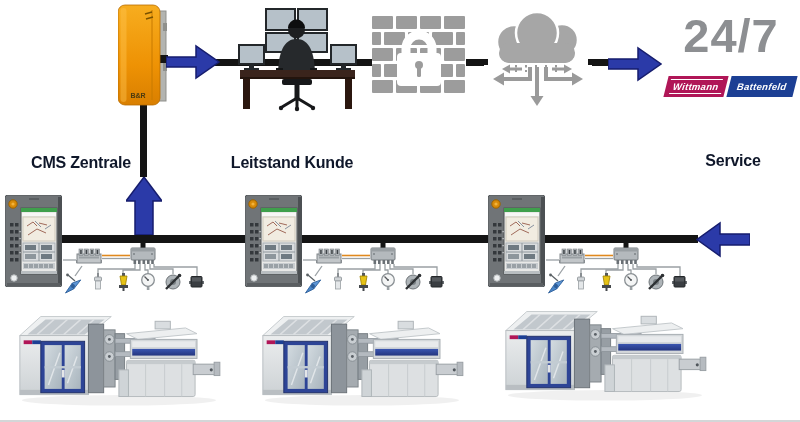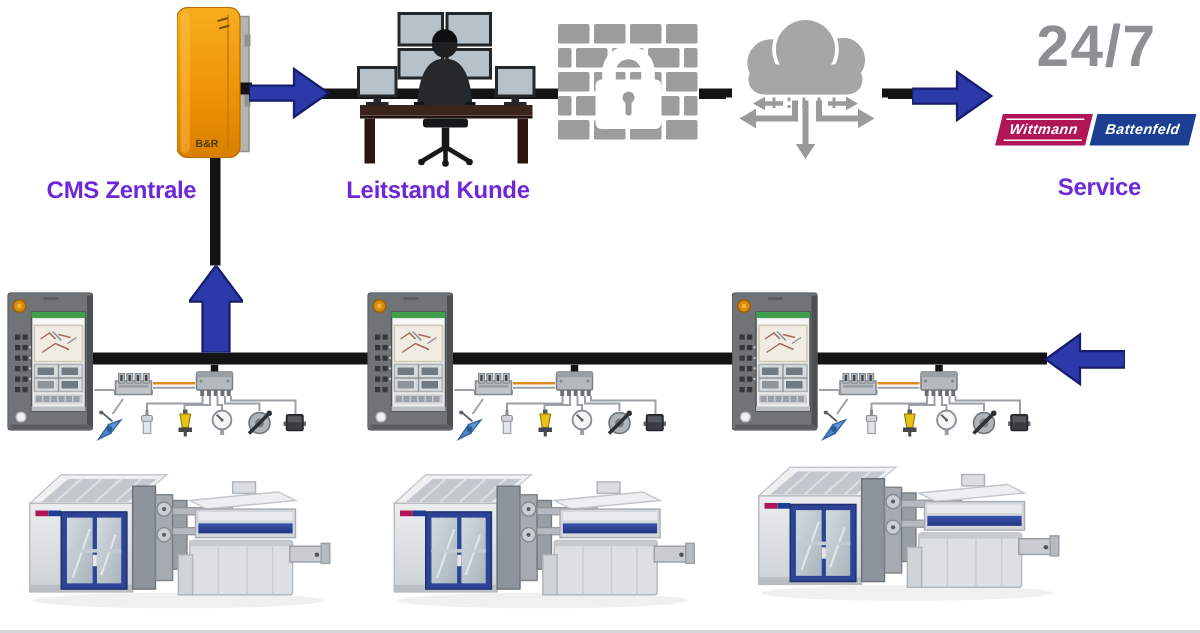--- a/index.html
+++ b/index.html
@@ -5,24 +5,24 @@
   html,body{margin:0;padding:0;background:#ffffff;}
   #stage{
     position:relative;width:800px;height:422px;background:#ffffff;overflow:hidden;
     font-family:"Liberation Sans",sans-serif;color:#1b1b1b;
     border-bottom:2px solid #d4d6d8;box-sizing:border-box;
   }
   .abs{position:absolute;}
   .blackline{background:#141414;position:absolute;}
   .label{
     position:absolute;font-size:16px;font-weight:700;letter-spacing:-0.2px;
-    transform:translateX(-50%);white-space:nowrap;color:#6d28d9;
+    transform:translateX(-50%);white-space:nowrap;color:#0f172a;margin-top:35px;
   }
   .avail{
-    position:absolute;font-size:39px;font-weight:700;letter-spacing:1px;
+    position:absolute;font-size:47px;font-weight:700;letter-spacing:1px;
     transform:translateX(-50%);white-space:nowrap;line-height:1;
   }
   .brandrow{position:absolute;display:flex;gap:3px;transform:skewX(-14deg);}
   .brandbox{
     height:21px;display:flex;align-items:center;justify-content:center;
     color:#fff;font-style:italic;font-weight:700;font-size:9.5px;letter-spacing:.3px;
   }
   .brandbox .inner{transform:skewX(7deg);padding:1px 3px;}
   .brandbox.lined .inner{border-top:1px solid #fff;border-bottom:1px solid #fff;}
   svg{display:block;}

